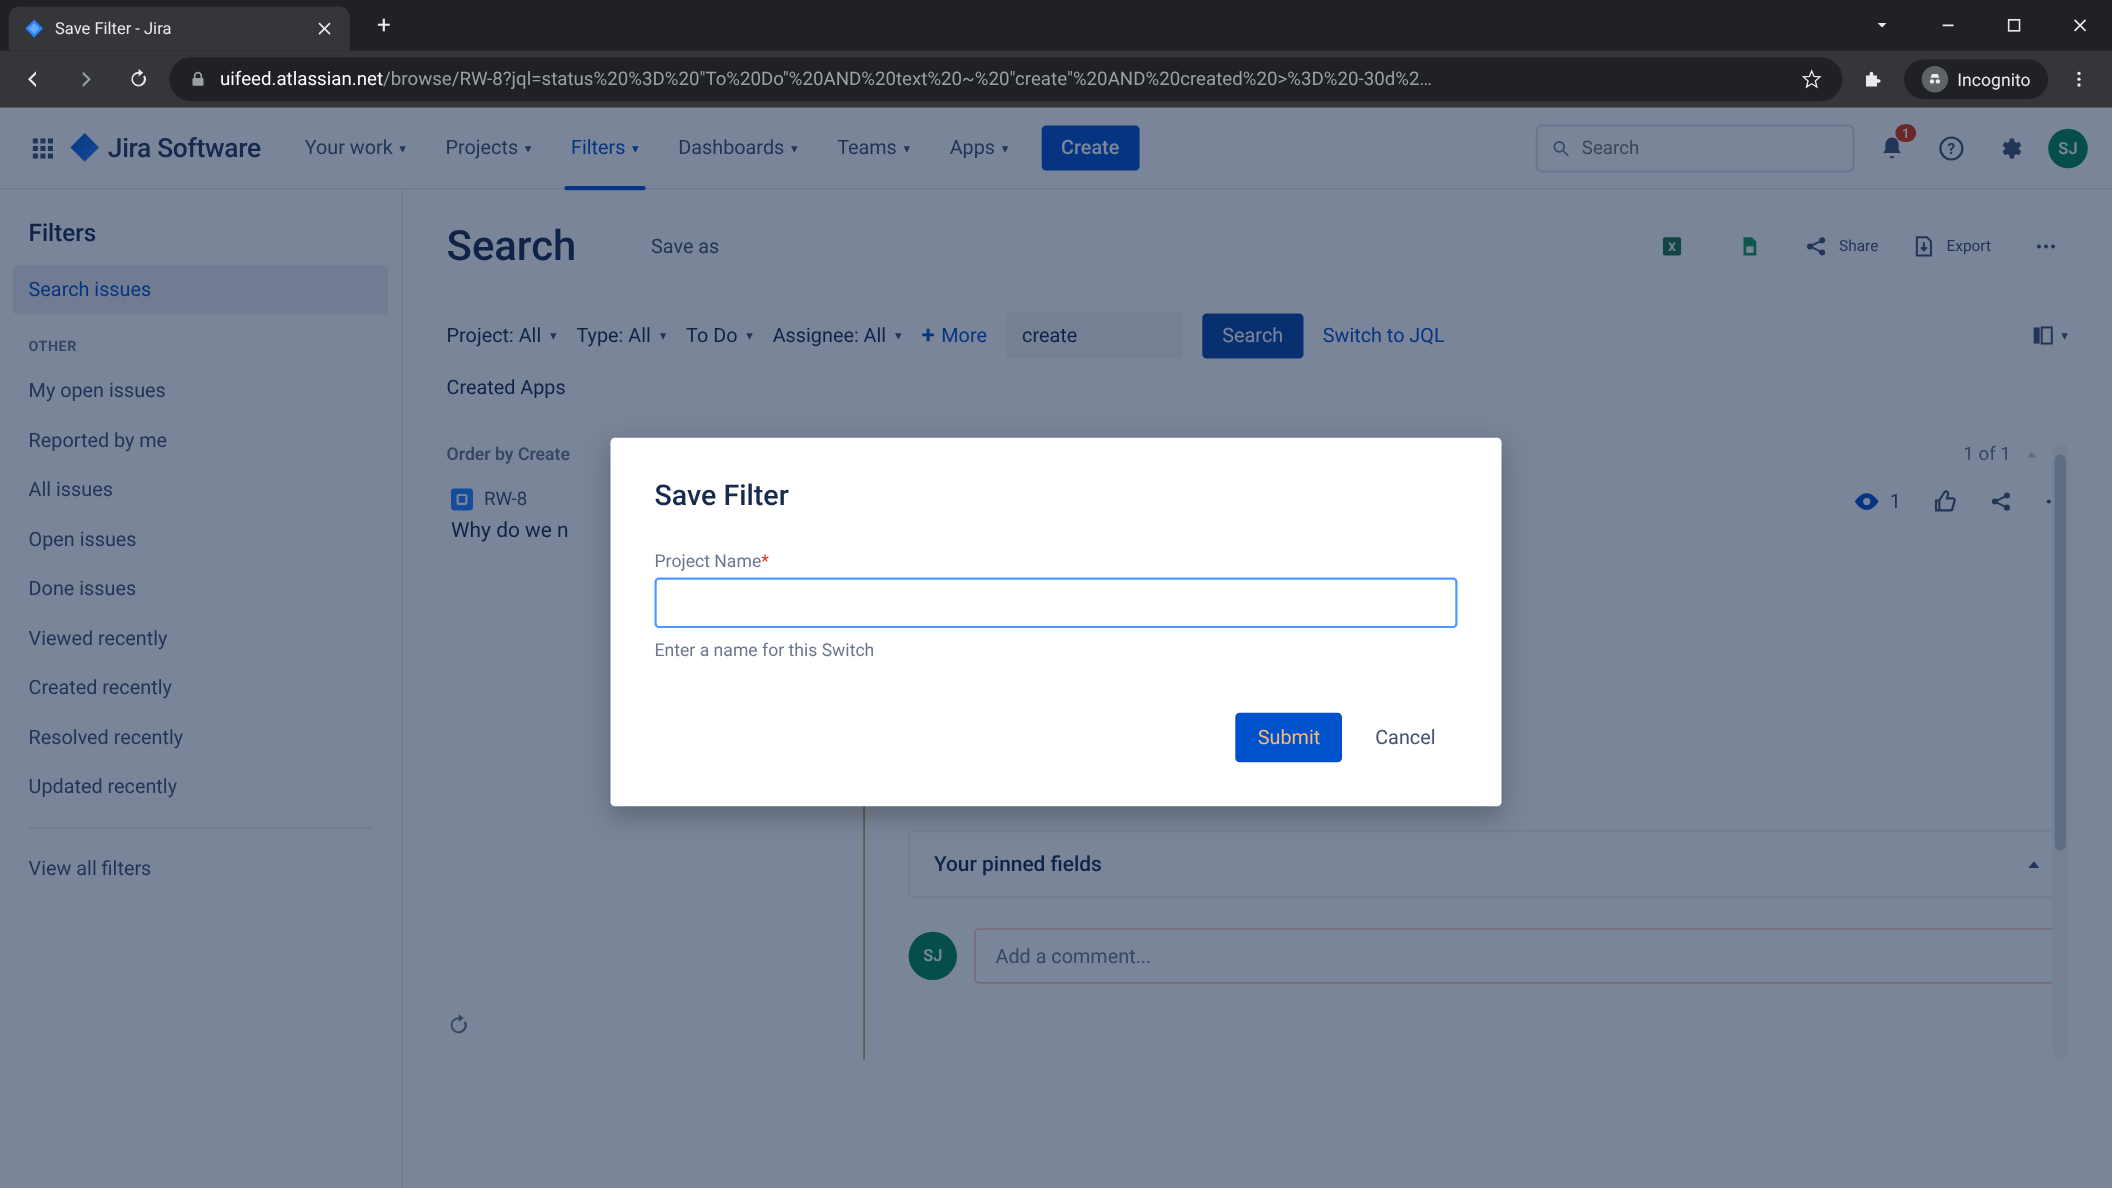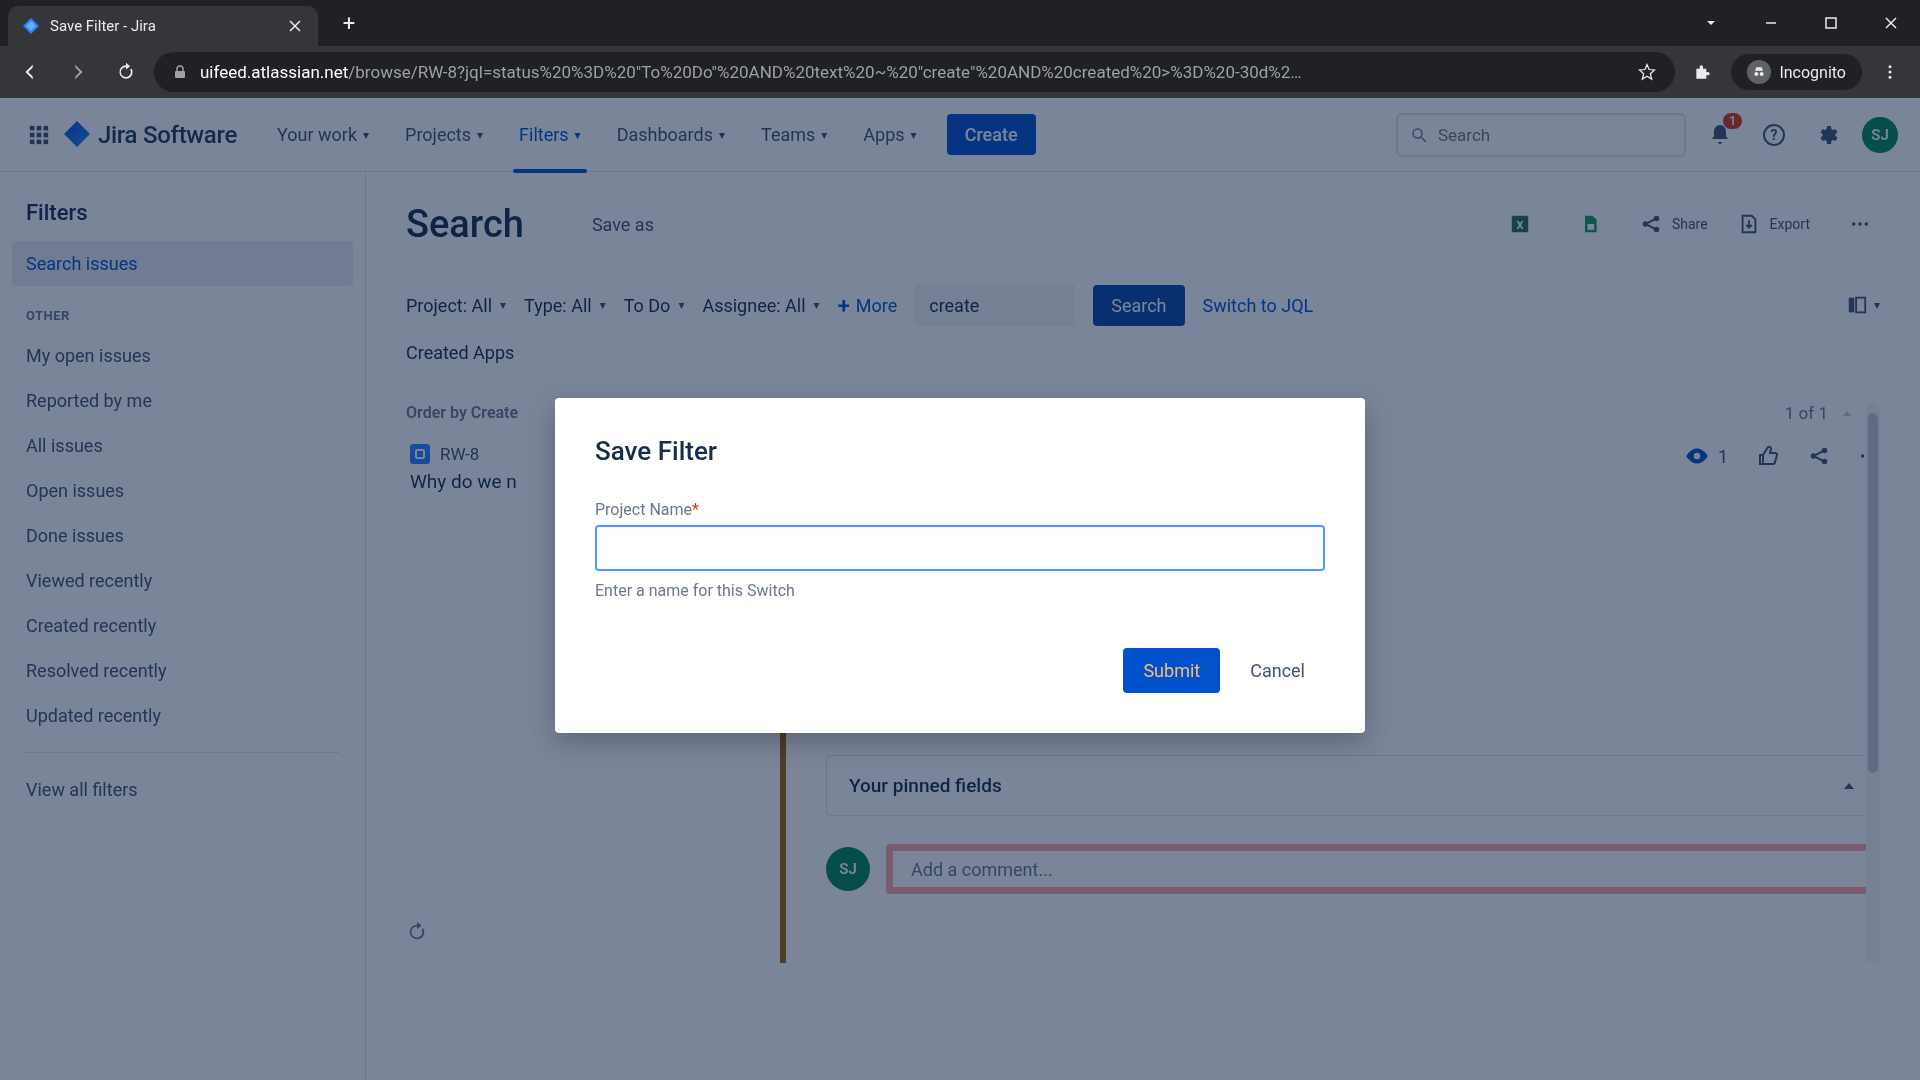--- a/index.html
+++ b/index.html
@@ -67,40 +67,40 @@
   .fchip { display: flex; align-items: center; gap: 8px; font-size: 18px; color: #172b4d; cursor: pointer; }
   .more-link { color: #0052cc; display: flex; align-items: center; gap: 6px; font-size: 18px; cursor: pointer; }
   .qinput { border: none; background: #f4f5f7; height: 42px; padding: 0 14px; font-size: 18px; color: #172b4d; width: 160px; border-radius: 3px; }
   .search-btn { background: #0747a6; color: #fff; padding: 10px 18px; border-radius: 4px; font-size: 18px; cursor: pointer; }
   .jql-link { color: #0052cc; font-size: 18px; cursor: pointer; }
   .view-toggle { margin-left: auto; display: flex; align-items: center; gap: 6px; color: #42526e; cursor: pointer; }
 
   .criteria-row { margin-top: 16px; font-size: 18px; color: #172b4d; }
 
   .results { display: flex; margin-top: 40px; gap: 0; height: 560px; }
-  .res-list { width: 380px; border-right: 6px solid #a16207; padding-right: 8px; }
+  .res-list { width: 380px; border-right: 1px solid #a16207; padding-right: 8px; }
   .order-lbl { font-size: 16px; color: #6b778c; font-weight: 600; margin-bottom: 14px; }
   .res-item { padding: 8px 4px; }
   .res-key { display: flex; align-items: center; gap: 10px; font-size: 17px; color: #42526e; }
   .issue-ico { width: 20px; height: 20px; background: #2684ff; border-radius: 3px; display: inline-block; position: relative; }
   .issue-ico::after { content: ""; position: absolute; inset: 5px; border: 2px solid #fff; border-radius: 2px; }
   .res-summary { font-size: 19px; color: #172b4d; margin-top: 6px; }
   .refresh-row { text-align: center; margin-top: 420px; color: #6b778c; }
 
   .detail { flex: 1; padding-left: 40px; position: relative; }
   .detail-head { display: flex; align-items: center; gap: 22px; }
   .pager { margin-left: auto; display: flex; align-items: center; gap: 12px; color: #6b778c; font-size: 17px; }
   .detail-actions { display: flex; align-items: center; gap: 18px; color: #42526e; }
   .watch-cnt { display: flex; align-items: center; gap: 8px; font-size: 18px; }
   .issue-title { font-size: 32px; color: #172b4d; margin-top: 24px; font-weight: 400; line-height: 1.35; }
   .desc-label { font-size: 20px; color: #172b4d; font-weight: 600; margin-top: 110px; }
   .desc-ph { font-size: 19px; color: #6b778c; margin-top: 12px; }
   .pinned { border: 1px solid #dfe1e6; border-radius: 4px; margin-top: 50px; padding: 18px 22px; display: flex; align-items: center; justify-content: space-between; font-size: 19px; color: #172b4d; font-weight: 500; }
   .comment-row { display: flex; align-items: center; gap: 16px; margin-top: 28px; }
-  .comment-box { flex: 1; border: 7px solid #fca5a5; border-radius: 4px; height: 50px; display: flex; align-items: center; padding: 0 18px; color: #6b778c; font-size: 18px; }
+  .comment-box { flex: 1; border: 1px solid #fca5a5; border-radius: 4px; height: 50px; display: flex; align-items: center; padding: 0 18px; color: #6b778c; font-size: 18px; }
   .det-scroll { position: absolute; right: 0; top: 0; width: 14px; height: 100%; background: #f4f5f7; border-radius: 7px; }
   .det-scroll-thumb { position: absolute; left: 2px; width: 10px; background: #c1c7d0; border-radius: 5px; }
 
   
   .overlay { position: absolute; inset: 0; background: rgba(9,30,66,0.54); display: flex; align-items: flex-start; justify-content: center; padding-top: 300px; }
   .modal { background: #fff; width: 810px; border-radius: 4px; padding: 38px 40px 40px; box-shadow: 0 8px 24px rgba(0,0,0,0.25); }
   .modal-title { font-size: 26px; color: #172b4d; font-weight: 500; }
   .field-label { font-size: 16px; color: #6b778c; margin-top: 34px; display: block; }
   .req { color: #de350b; }
   .field-input { width: 100%; height: 46px; border: 2px solid #4c9aff; border-radius: 4px; margin-top: 6px; padding: 0 12px; font-size: 17px; outline: none; }

